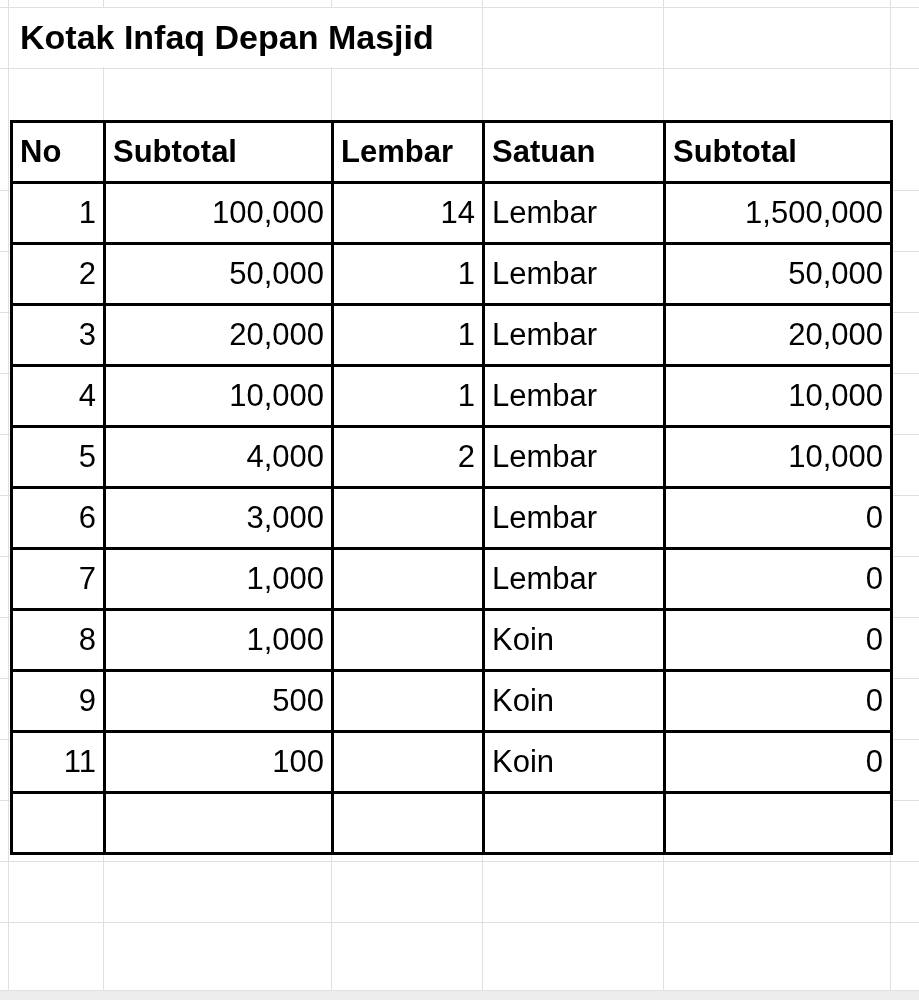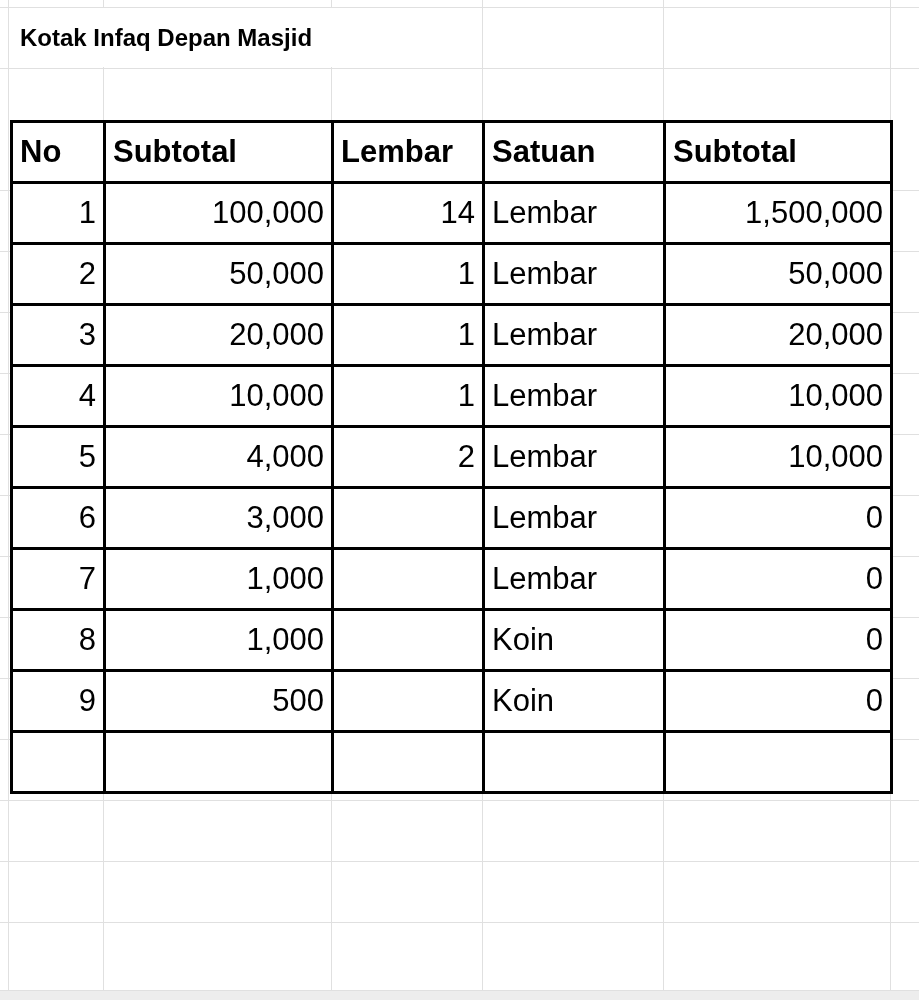--- a/index.html
+++ b/index.html
@@ -37,21 +37,21 @@
     left: 10px; top: 8px;
     width: 471px; height: 59px;
     background: #ffffff;
     z-index: 2;
     display: flex;
     align-items: center;
     padding-left: 10px;
     box-sizing: border-box;
   }
   .title-cell span {
-    font-size: 24px;
+    font-size: 34px;
     font-weight: bold;
     color: #000000;
     white-space: nowrap;
   }
   
   table.infaq {
     position: absolute;
     left: 10px; top: 120px;
     border-collapse: collapse;
     table-layout: fixed;
@@ -183,20 +183,27 @@
         <td class="num">0</td>
       </tr>
       <tr>
         <td class="num">9</td>
         <td class="num">500</td>
         <td class="num"></td>
         <td class="txt">Koin</td>
         <td class="num">0</td>
       </tr>
       <tr>
+        <td class="num">11</td>
+        <td class="num">100</td>
+        <td class="num"></td>
+        <td class="txt">Koin</td>
+        <td class="num">0</td>
+      </tr>
+      <tr>
         <td></td>
         <td></td>
         <td></td>
         <td></td>
         <td></td>
       </tr>
     </tbody>
   </table>
 
 </div>

